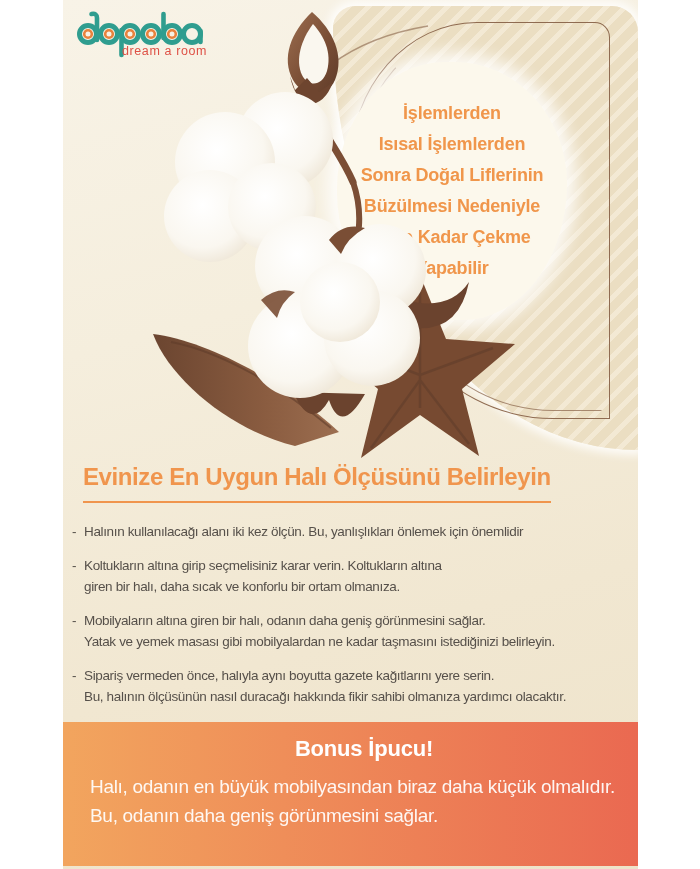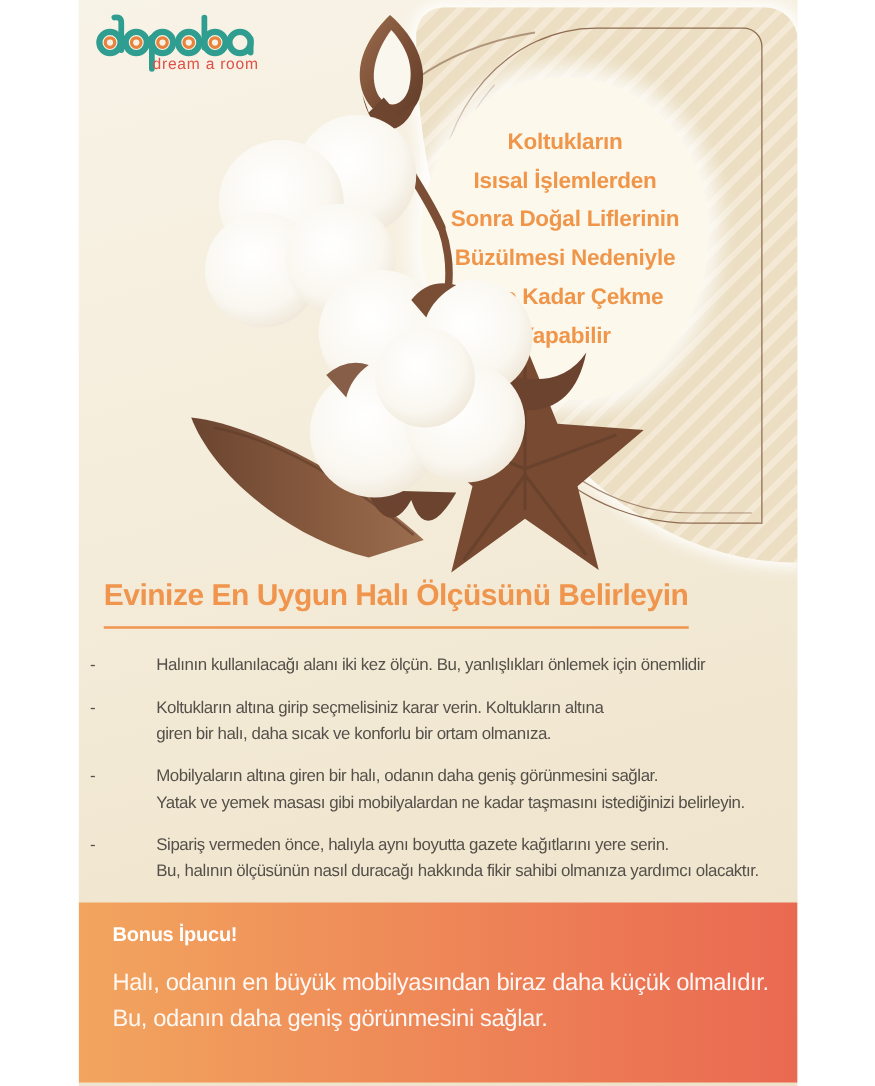--- a/index.html
+++ b/index.html
@@ -63,48 +63,49 @@
     padding-bottom:9px;
     border-bottom:2px solid var(--heading-orange,#f0a159);
   }
   .bullets{
     position:absolute;left:9px;top:521px;width:600px;z-index:5;
     color:var(--body-text,#56504a);
     font-size:13.5px;line-height:21px;letter-spacing:-0.35px;
   }
   .bullet{display:flex;margin-bottom:13px;}
   .bullet .dash{width:12px;flex:0 0 12px;text-align:left;}
-  .bullet .blines span{display:block;white-space:nowrap;margin-left:41px;}
+  .bullet .blines span{display:block;white-space:nowrap;}
   
   .bonus{
     position:absolute;left:0;top:722px;width:575px;height:144px;z-index:5;
     background:linear-gradient(90deg,var(--bonus-left,#f2a55e) 0%,var(--bonus-right,#ea6951) 100%);
     padding:12px 0 0 27px;box-sizing:border-box;
   }
   .bonus-heading{
-    color:#ffffff;font-size:16px;font-weight:bold;line-height:30px;letter-spacing:-0.2px;
+    color:#ffffff;font-size:22px;font-weight:bold;line-height:30px;letter-spacing:-0.2px;
     margin:0 0 8px 0;
+    text-align:center;
   }
   .bonus-tip{
     display:block;white-space:nowrap;
     color:rgba(255,255,255,0.93);
     font-size:19px;line-height:29px;letter-spacing:-0.3px;
   }
 </style>
 </head>
 <body>
 
 <div id="poster">
 
   <div class="stripe-panel"></div>
   <div class="panel-border"></div>
   <div class="panel-border-inner"></div>
 
   <div class="bubble">
-    <span class="bubble-line">Koltukların</span>
+    <span class="bubble-line">İşlemlerden</span>
     <span class="bubble-line">Isısal İşlemlerden</span>
     <span class="bubble-line">Sonra Doğal Liflerinin</span>
     <span class="bubble-line">Büzülmesi Nedeniyle</span>
     <span class="bubble-line">%4'e Kadar Çekme</span>
     <span class="bubble-line">Yapabilir</span>
   </div>
 
   <svg class="cotton" viewBox="0 0 400 470" xmlns="http://www.w3.org/2000/svg" aria-hidden="true">
     <defs>
       <radialGradient id="puff" cx="42%" cy="38%" r="75%">

